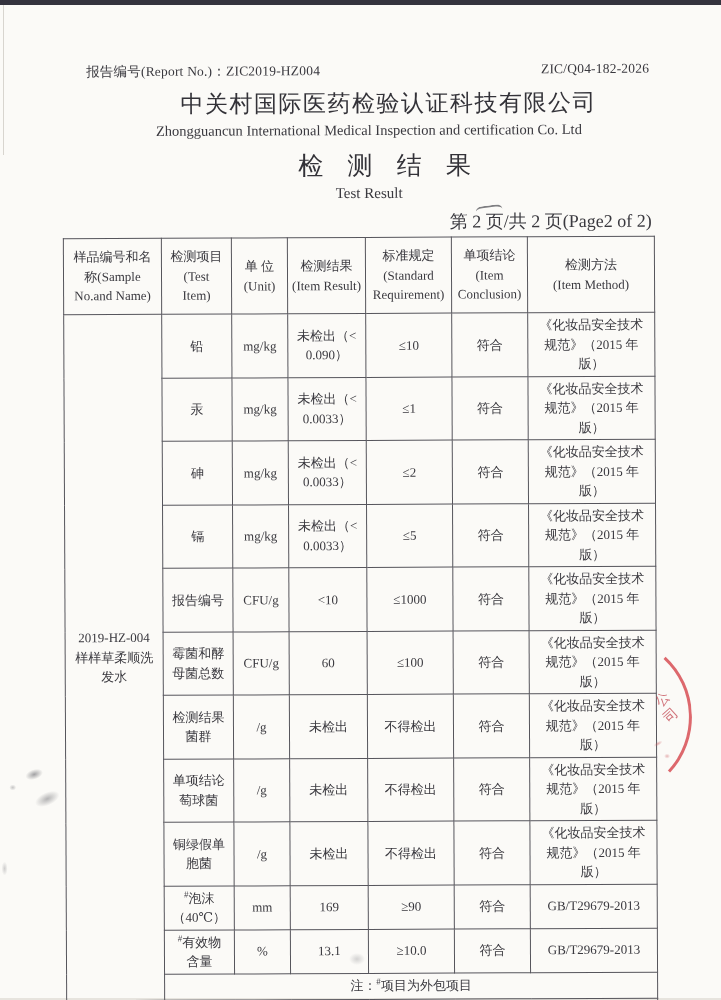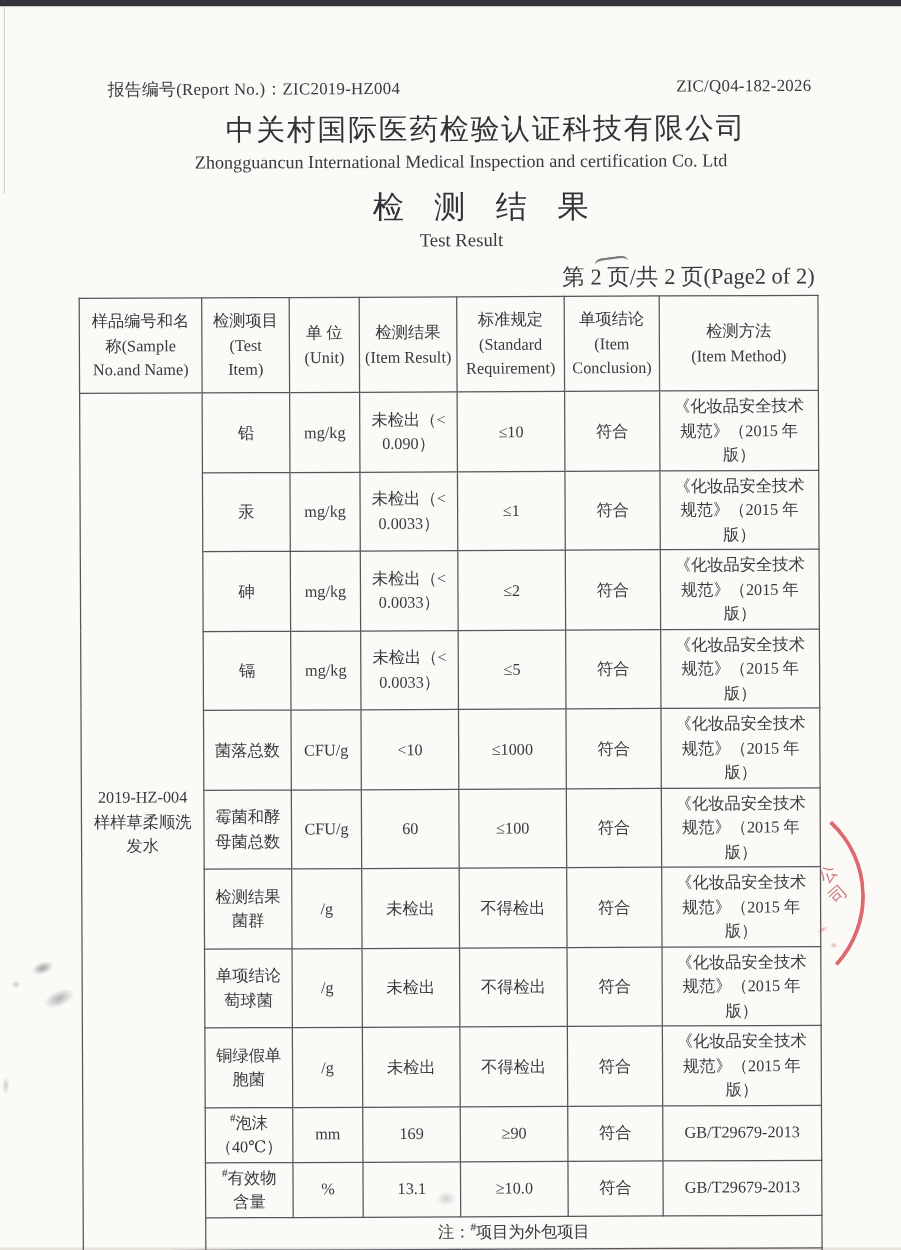--- a/index.html
+++ b/index.html
@@ -153,21 +153,21 @@
       <td>镉</td>
       <td>mg/kg</td>
       <td>未检出（&lt;
 0.0033）</td>
       <td>≤5</td>
       <td>符合</td>
       <td>《化妆品安全技术
 规范》（2015 年版）</td>
     </tr>
     <tr class="rd">
-      <td>菌落总数</td>
+      <td>报告编号</td>
       <td>CFU/g</td>
       <td>&lt;10</td>
       <td>≤1000</td>
       <td>符合</td>
       <td>《化妆品安全技术
 规范》（2015 年版）</td>
     </tr>
     <tr class="rd">
       <td>霉菌和酵
 母菌总数</td>

